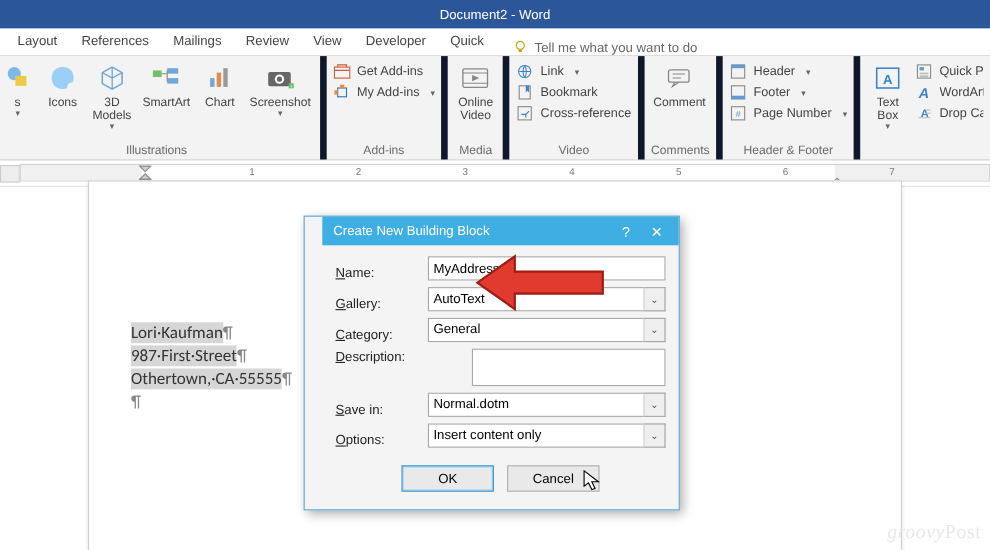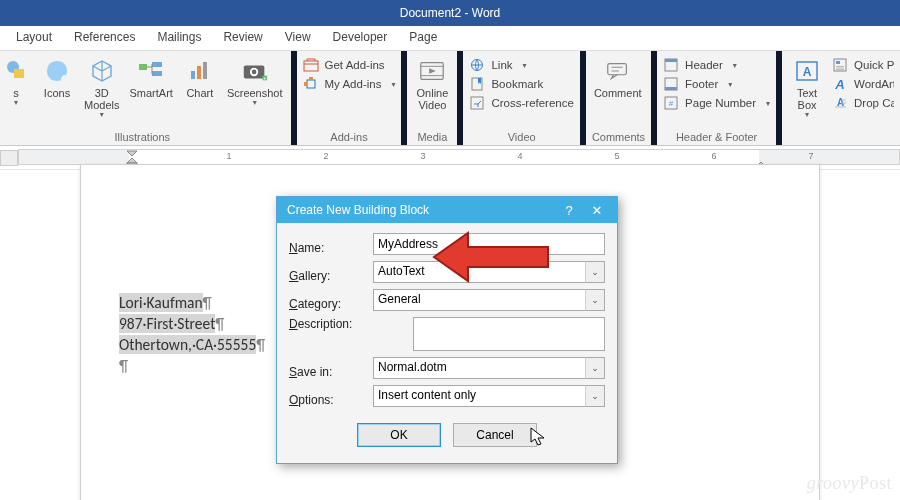--- a/index.html
+++ b/index.html
@@ -31,21 +31,21 @@
   .ruler .dk { position:absolute; top:0; bottom:0; background:#eef0f1; }
   .ruler .num { position:absolute; top:1px; font-size:9px; color:#7a7a7a; transform:translateX(-50%);}
   .ruler .mark { position:absolute; top:-3px; width:10px; height:10px; }
   
   .docarea { position: absolute; left:0; right:0; top: 170px; bottom: 0; background: #fff; padding-left: 40px; }
   .page { position: absolute; left: 80px; top: -6px; width: 740px; height: 400px; background: #fff; border: 1px solid #cfcfcf; box-shadow: 0 2px 4px rgba(0,0,0,.12); }
   .doc-content { position: absolute; left: 38px; top: 128px; font-family: Calibri, sans-serif; font-size: 15.5px; color: #333; line-height: 1.35; }
   .doc-content .sel { background: #d6d6d6; }
   .doc-content .pm { color: #888; }
   
-  .dialog { position: absolute; left: 276px; top: 196px; width: 342px; background: #f4f4f4; border: 1px solid #59a3d6; box-shadow: 3px 3px 10px rgba(0,0,0,.35); }
+  .dialog { position: absolute; left: 276px; top: 196px; width: 342px; background: #f4f4f4; border: 1px solid #59a3d6; box-shadow: 3px 3px 10px rgba(0,0,0,.35); padding-left: 16px; }
   .dialog .dtitle { height: 26px; background: #3eaee3; color: #fff; display:flex; align-items:center; padding: 0 6px 0 10px; font-size: 12px; }
   .dialog .dtitle .ttxt { flex:1; }
   .dialog .dtitle .tbtn { width: 28px; text-align:center; font-size:13px; }
   .dbody { padding: 10px 12px 4px; }
   .dbody .row { display:flex; align-items:flex-end; gap:8px; margin-bottom: 6px; }
   .dbody .row.tall { align-items: flex-start; gap: 48px; }
   .dbody label { width: 76px; font-size: 12px; color:#222; }
   .dbody label .u { text-decoration: underline; }
   .dbody input[type=text], .dbody textarea { flex:1; height:22px; border:1px solid #a8a8a8; background:#fff; padding:2px 4px; font-size:12px; font-family: inherit;}
   .dbody textarea { height: 34px; resize:none; }
@@ -71,21 +71,28 @@
   <span>Document2 - Word</span>
 </div>
 
 <div class="tabs">
   <div class="tab">Layout</div>
   <div class="tab">References</div>
   <div class="tab">Mailings</div>
   <div class="tab">Review</div>
   <div class="tab">View</div>
   <div class="tab">Developer</div>
-  <div class="tab">Page</div>
+  <div class="tab">Quick</div>
+  <div class="tellme">
+    <svg class="bulb" viewBox="0 0 16 16">
+        <circle cx="8" cy="6" r="4.2" fill="none" stroke="#c9a714" stroke-width="1.2"></circle>
+        <rect x="6.4" y="10" width="3.2" height="3" fill="#c9a714"></rect>
+      </svg>
+    <span>Tell me what you want to do</span>
+  </div>
 </div>
 
 <div class="ribbon">
 
   <div class="group" style="padding-left:0">
     <div class="group-body">
       <div class="rbtn" style="min-width:18px">
         <span class="ic">
           <svg width="22" height="26" viewBox="0 0 22 26">
               <circle cx="8" cy="9" r="6" fill="#7db8e8"></circle>

